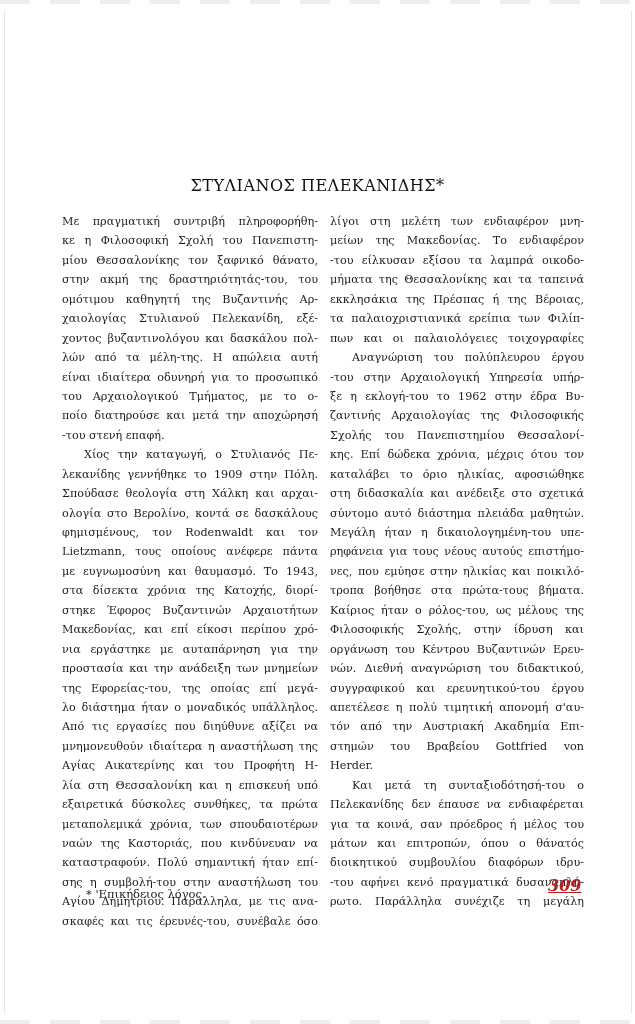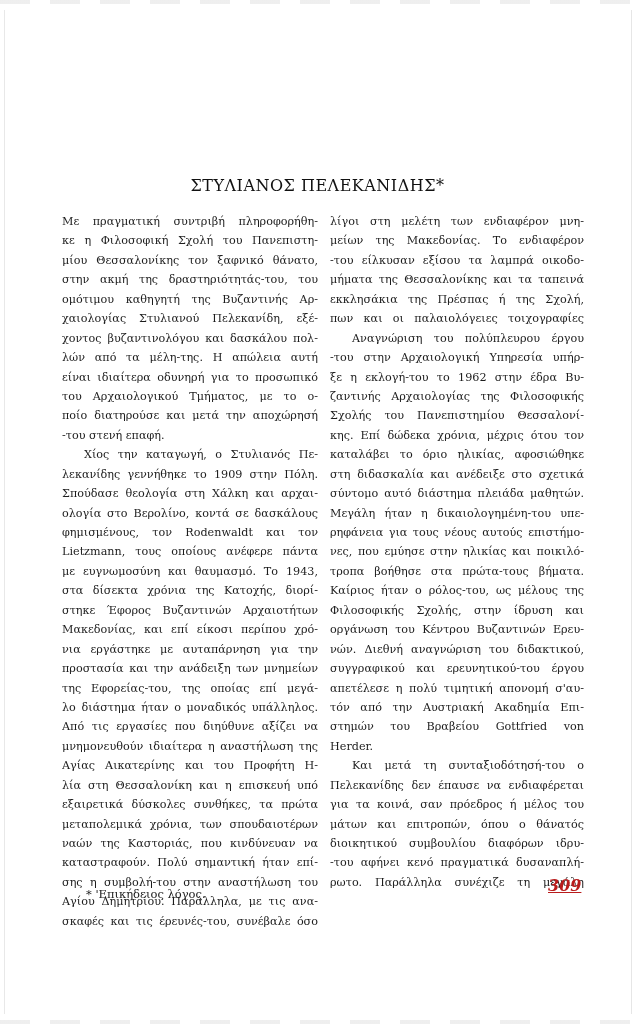--- a/index.html
+++ b/index.html
@@ -88,21 +88,22 @@
     <span class="line">καταστραφούν. Πολύ σημαντική ήταν επί-</span>
     <span class="line">σης η συμβολή-του στην αναστήλωση του</span>
     <span class="line">Αγίου Δημητρίου. Παράλληλα, με τις ανα-</span>
     <span class="line">σκαφές και τις έρευνές-του, συνέβαλε όσο</span>
   </div>
 <div class="col right">
     <span class="line">λίγοι στη μελέτη των ενδιαφέρον μνη-</span>
     <span class="line">μείων της Μακεδονίας. Το ενδιαφέρον</span>
     <span class="line">-του είλκυσαν εξίσου τα λαμπρά οικοδο-</span>
     <span class="line">μήματα της Θεσσαλονίκης και τα ταπεινά</span>
-    <span class="line">εκκλησάκια της Πρέσπας ή της Σχολή,</span>
+    <span class="line">εκκλησάκια της Πρέσπας ή της Βέροιας,</span>
+    <span class="line">τα παλαιοχριστιανικά ερείπια των Φιλίπ-</span>
     <span class="line">πων και οι παλαιολόγειες τοιχογραφίες</span>
     <span class="line indent">Αναγνώριση του πολύπλευρου έργου</span>
     <span class="line">-του στην Αρχαιολογική Υπηρεσία υπήρ-</span>
     <span class="line">ξε η εκλογή-του το 1962 στην έδρα Βυ-</span>
     <span class="line">ζαντινής Αρχαιολογίας της Φιλοσοφικής</span>
     <span class="line">Σχολής του Πανεπιστημίου Θεσσαλονί-</span>
     <span class="line">κης. Επί δώδεκα χρόνια, μέχρις ότου τον</span>
     <span class="line">καταλάβει το όριο ηλικίας, αφοσιώθηκε</span>
     <span class="line">στη διδασκαλία και ανέδειξε στο σχετικά</span>
     <span class="line">σύντομο αυτό διάστημα πλειάδα μαθητών.</span>

